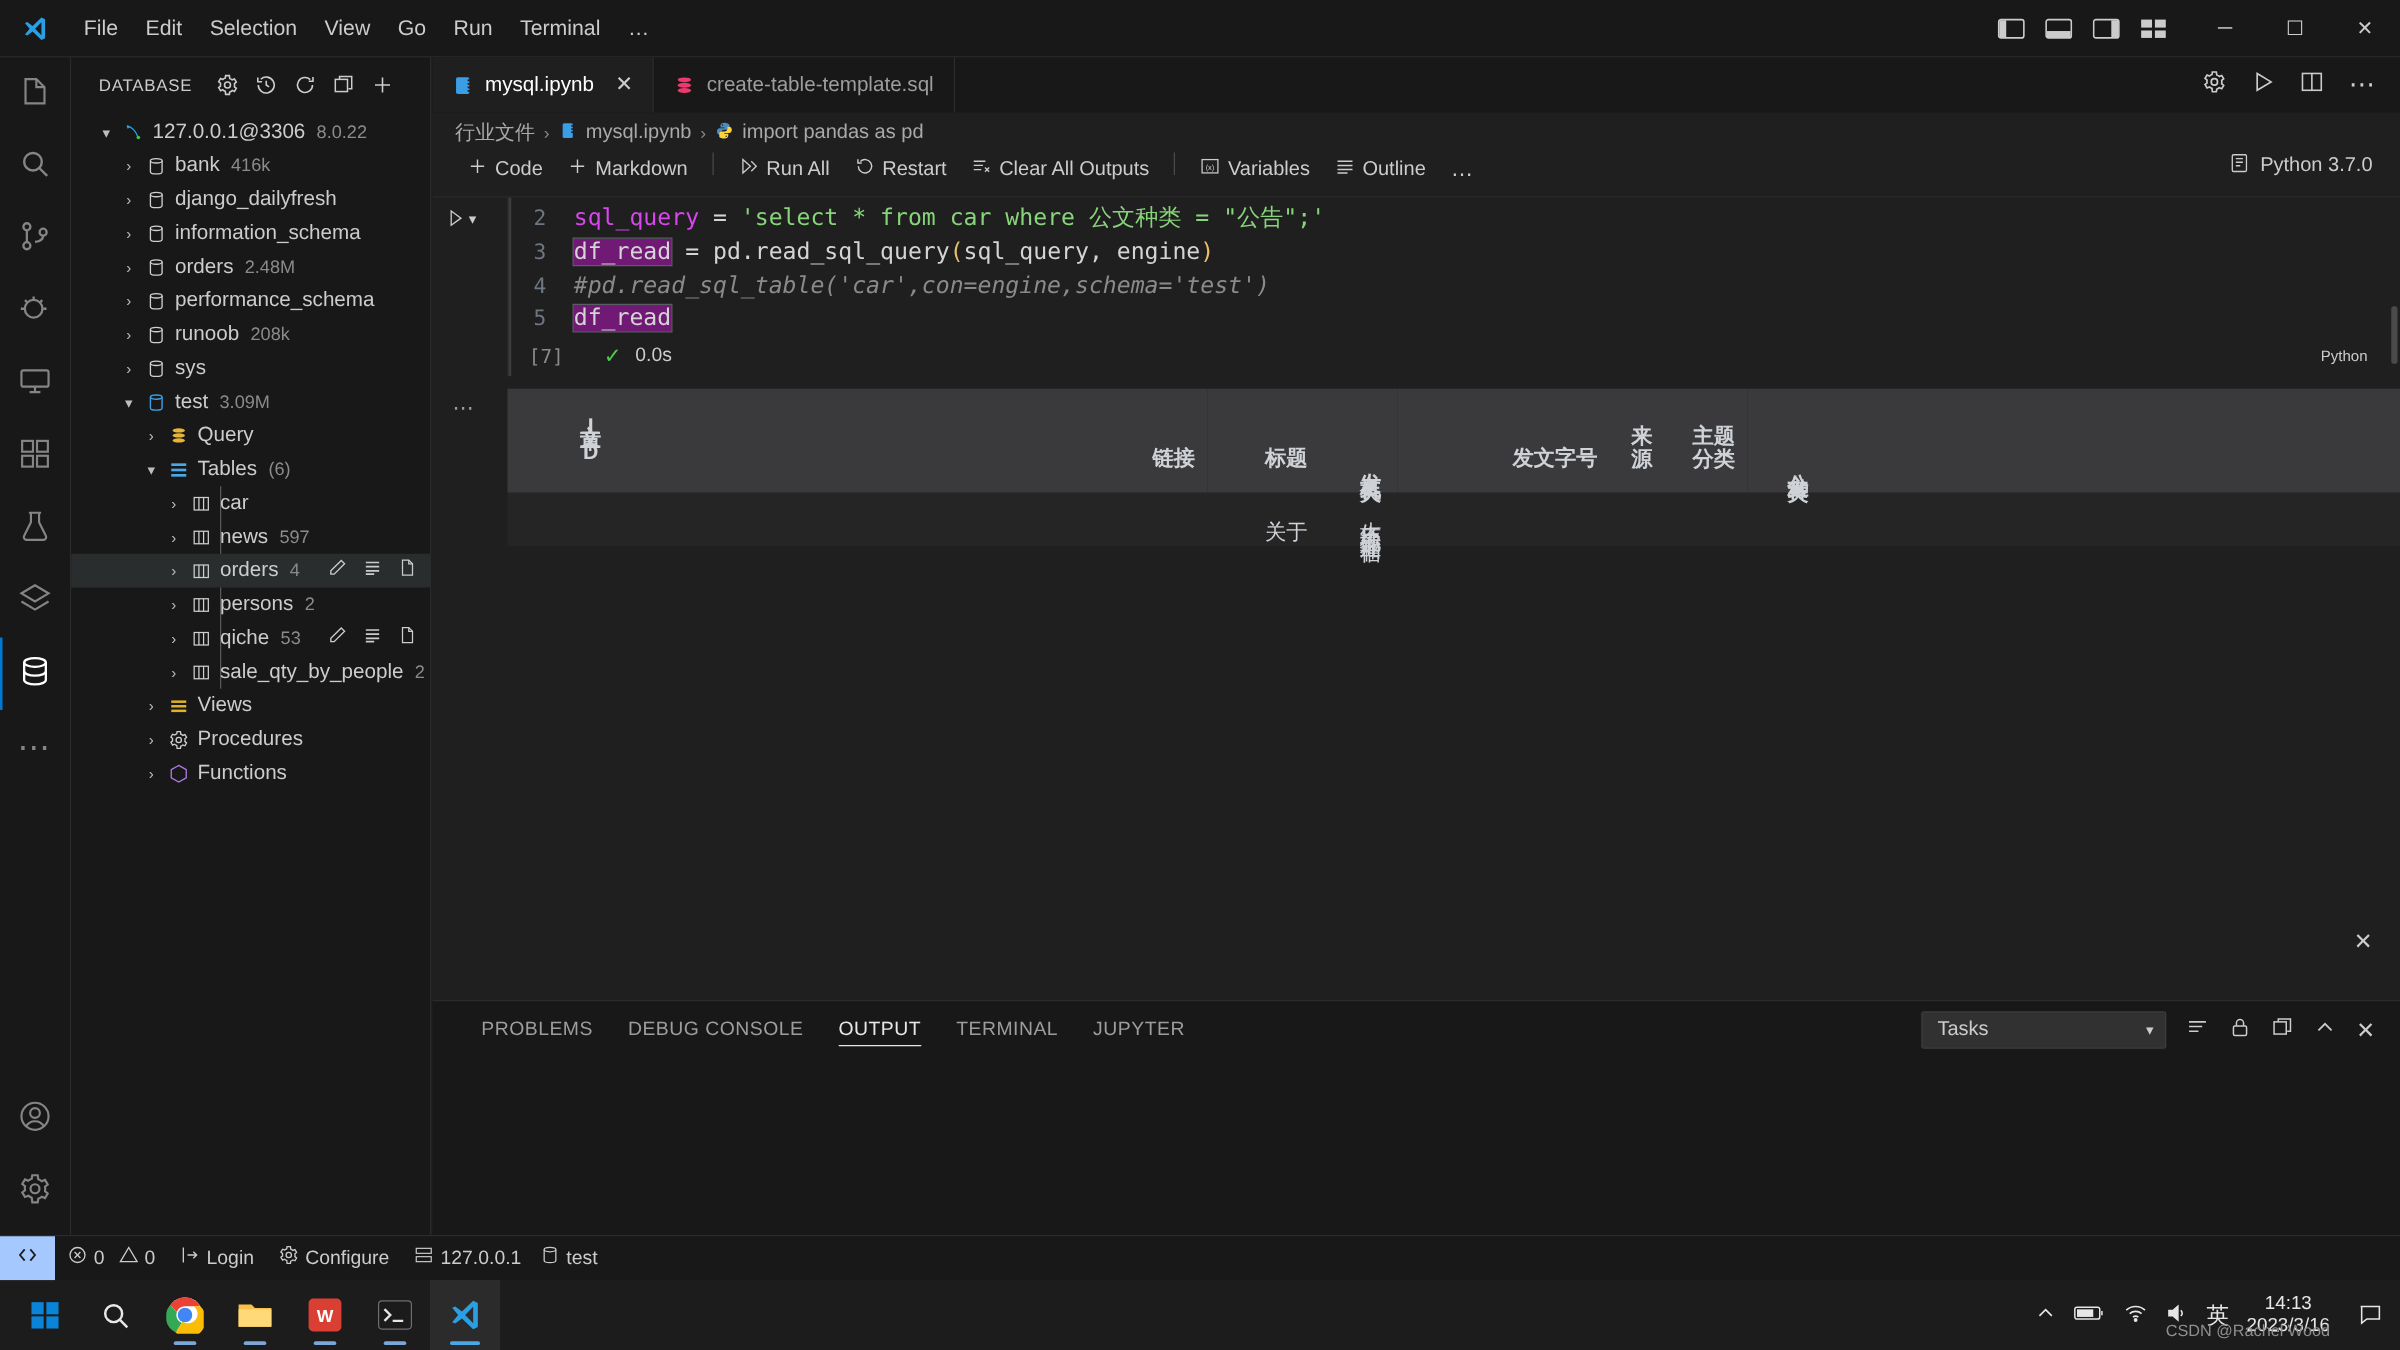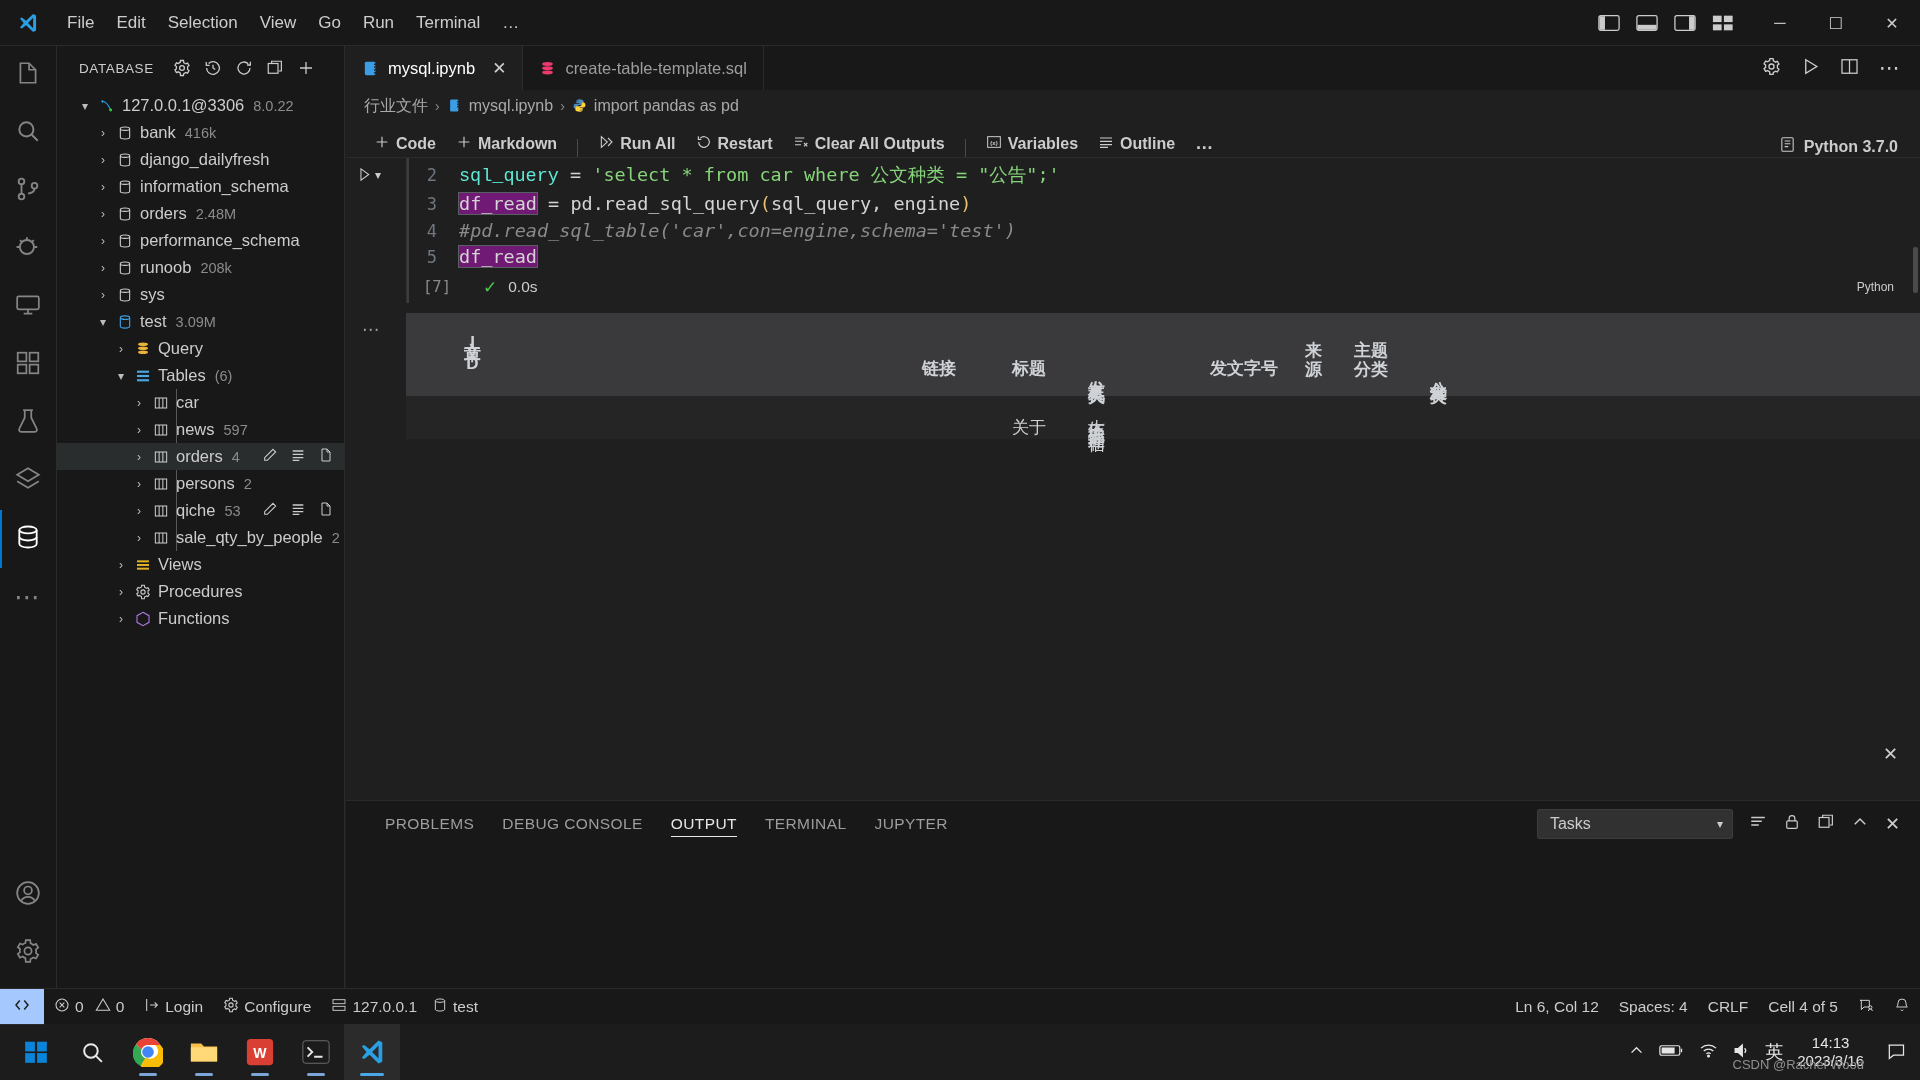--- a/index.html
+++ b/index.html
@@ -81,21 +81,21 @@
   .tab.active { background: #1f1f1f; color: #ffffff; }
   .tab .tico svg { width: 17px; height: 17px; display: block; }
   .tab .close { margin-left: 8px; color: #cccccc; font-size: 17px; }
   .tabs-right { margin-left: auto; display: flex; align-items: center; gap: 20px; padding-right: 20px; color: #cccccc; }
   .tabs-right svg { width: 19px; height: 19px; }
 
   .breadcrumb { height: 32px; display: flex; align-items: center; padding-left: 18px; gap: 7px; font-size: 16px; color: #a9a9a9; }
   .breadcrumb .sep { color: #8a8a8a; font-size: 14px; }
   .breadcrumb svg { width: 15px; height: 15px; vertical-align: -2px; }
 
-  .nb-toolbar { height: 36px; display: flex; align-items: flex-end; padding-left: 18px; gap: 0; font-size: 16px; color: #cccccc; border-bottom: 1px solid #2b2b2b; font-weight: bold; }
+  .nb-toolbar { height: 36px; display: flex; align-items: flex-start; padding-left: 18px; gap: 0; font-size: 16px; color: #cccccc; border-bottom: 1px solid #2b2b2b; }
   .tb-btn { display: flex; align-items: center; gap: 6px; padding: 3px 10px; border-radius: 4px; white-space: nowrap; }
   .tb-btn svg { width: 16px; height: 16px; }
   .tb-sep { width: 1px; height: 18px; background: #4a4a4a; margin: 0 10px; }
   .tb-right { margin-left: auto; display: flex; align-items: center; gap: 8px; padding-right: 22px; font-size: 16px; color: #cccccc; }
   .tb-right svg { width: 17px; height: 17px; }
 
   
   .cell-wrap { position: relative; }
   .cell-gutter { position: absolute; left: 0; top: 0; width: 60px; }
   .run-btn { position: absolute; left: 10px; top: 8px; display: flex; align-items: center; gap: 2px; color: #cccccc; }
@@ -104,21 +104,21 @@
     position: relative; margin-left: 60px; margin-right: 0; background: #1f1f1f;
     border-left: 1px solid #333; padding: 4px 0 0 0;
   }
   .cell-focus-bar { position: absolute; left: 0; top: 0; bottom: 0; width: 2px; background: #3c3c3c; }
   pre.code {
     font-family: "DejaVu Sans Mono", "Liberation Mono", monospace;
     font-size: 18.5px; line-height: 26.8px; color: #d4d4d4; padding-left: 0; margin: 0;
     white-space: pre; overflow: hidden;
   }
   .ln { display: inline-block; width: 52px; text-align: right; color: #6e7681; padding-right: 22px; font-size: 17px; }
-  .kw-str { color: #5eead4; font-family: Liberation Mono, monospace; }
+  .kw-str { color: #d946ef; }
   .sstr { color: #87d47a; }
   .op { color: #d4d4d4; }
   .pl { color: #e8bf6a; }
   .cmt { color: #8a8a8a; font-style: italic; }
   .sel-tok { background: #701a75; outline: 1px solid #5a5d61; }
   .exec-row { display: flex; align-items: center; height: 32px; margin-left: 0; }
   .exec-count { width: 60px; text-align: center; color: #8a8a8a; font-size: 15.5px; font-family: "DejaVu Sans Mono", monospace; }
   .exec-status { display: flex; align-items: center; gap: 11px; padding-left: 16px; color: #cccccc; font-size: 15.5px; }
   .check { color: #4ec94e; font-size: 17px; }
   .lang-right { margin-left: auto; padding-right: 26px; color: #cccccc; font-size: 12px; }
@@ -889,39 +889,20 @@
             <rect x="3" y="14" width="18" height="6"></rect>
             <path d="M6.5 7h.01M6.5 17h.01"></path>
           </svg></span>
       <span>127.0.0.1</span>
       <span style="margin-left:10px;"><svg viewBox="0 0 24 24" fill="none" stroke="#cccccc" stroke-width="1.5">
             <ellipse cx="12" cy="5.5" rx="7" ry="2.6"></ellipse>
             <path d="M5 5.5v13c0 1.5 3.1 2.6 7 2.6s7-1.1 7-2.6v-13"></path>
           </svg></span>
       <span>test</span>
     </div>
-    <div class="sb-right">
-      <div class="sb-item">Ln 6, Col 12</div>
-      <div class="sb-item">Spaces: 4</div>
-      <div class="sb-item">CRLF</div>
-      <div class="sb-item">Cell 4 of 5</div>
-      <div class="sb-item">
-        <span><svg viewBox="0 0 24 24" fill="none" stroke="#cccccc" stroke-width="1.5">
-              <path d="M3 5h14v10H9l-4 4V5z"></path>
-              <circle cx="18.5" cy="15.5" r="2.4"></circle>
-              <path d="M15.5 21a3 3 0 0 1 6 0"></path>
-            </svg></span>
-      </div>
-      <div class="sb-item">
-        <span><svg viewBox="0 0 24 24" fill="none" stroke="#cccccc" stroke-width="1.5">
-              <path d="M6 9a6 6 0 0 1 12 0c0 5 2 6 2 6H4s2-1 2-6z"></path>
-              <path d="M10 19a2.2 2.2 0 0 0 4 0"></path>
-            </svg></span>
-      </div>
-    </div>
   </div>
 
   <div class="taskbar">
     <div class="tb-icons">
       <div class="tb-ic">
         <svg viewBox="0 0 24 24" width="26" height="26">
             <rect x="2" y="2.5" width="9" height="9" fill="#0a84d8"></rect>
             <rect x="13" y="2.5" width="9" height="9" fill="#0a84d8"></rect>
             <rect x="2" y="13" width="9" height="9" fill="#0a84d8"></rect>
             <rect x="13" y="13" width="9" height="9" fill="#0a84d8"></rect>

